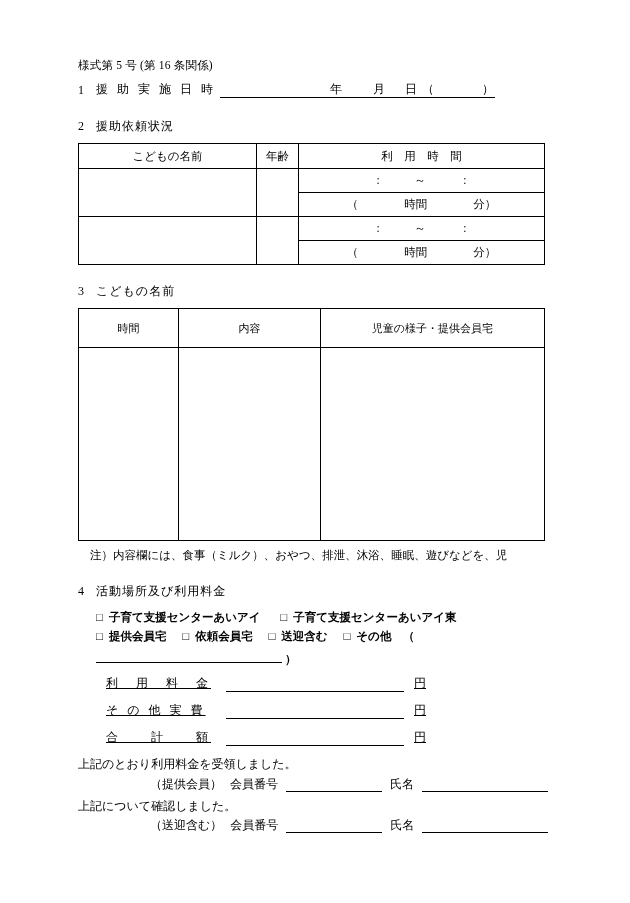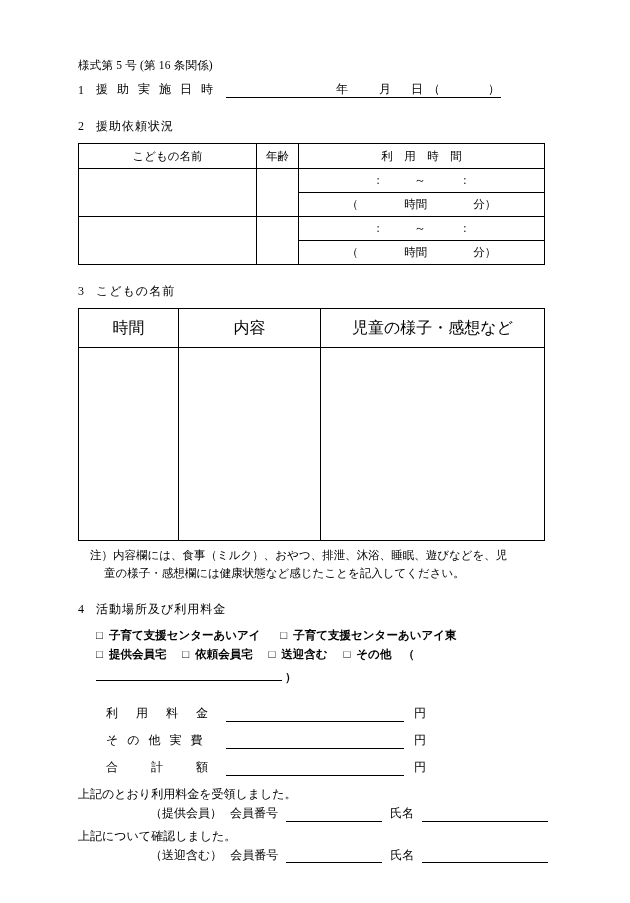--- a/index.html
+++ b/index.html
@@ -56,21 +56,21 @@
   
   .datetime-row {
     display: flex;
     align-items: flex-end;
     font-size: 12px;
     margin: 0 0 20px 0;
   }
   .datetime-row .section-num { width: 18px; }
   .datetime-row .label {
     letter-spacing: 3px;
-    margin-right: 10px;
+    margin-right: 4px;
   }
   .dt-unit {
     display: inline-block;
     text-align: center;
     border-bottom: 1px solid #000;
     height: 15px;
     line-height: 15px;
   }
   .dt-fill {
     border-bottom: 1px solid #000;
@@ -93,40 +93,41 @@
   }
   .t1 .hdr td { height: 20px; }
   .t1 .row td { height: 19px; }
   .time-cell-top {
     text-align: center;
     letter-spacing: 0;
   }
   .time-cell-bottom {
     text-align: center;
   }
-  .t2 .hdr td { height: 34px; font-size: 16px; }
+  .t2 .hdr td { height: 34px; font-size: 11px; }
   .t2 .body td { height: 188px; vertical-align: top; }
   .note {
     margin: 6px 0 18px 12px;
     font-size: 11.5px;
     line-height: 1.55;
   }
   .note .note-lead { }
   .note .note-ind { display: block; padding-left: 14px; }
   
   .checks {
     padding-left: 18px;
     font-size: 11.5px;
     line-height: 1.7;
     font-weight: bold;
   }
   .chk { margin-right: 6px; }
   .fee-rows {
-    margin-top: 18px;
+    margin-top: 6px;
     padding-left: 28px;
+    text-decoration: underline;
   }
   .fee-row {
     display: flex;
     align-items: flex-end;
     margin-bottom: 10px;
     font-size: 12px;
   }
   .fee-label {
     width: 120px;
     flex: none;
@@ -231,33 +232,32 @@
     <table class="t2">
       <colgroup>
         <col style="width:100px;">
         <col style="width:142px;">
         <col style="width:224px;">
       </colgroup>
       <tbody>
         <tr class="hdr">
           <td>時間</td>
           <td>内容</td>
-          <td>児童の様子・感想など</td>
+          <td>児童の様子・提供会員宅</td>
         </tr>
         <tr class="body">
           <td></td>
           <td></td>
           <td></td>
         </tr>
       </tbody>
     </table>
 
     <div class="note">
       <span class="note-lead">注）内容欄には、食事（ミルク）、おやつ、排泄、沐浴、睡眠、遊びなどを、児</span>
-      <span class="note-ind">童の様子・感想欄には健康状態など感じたことを記入してください。</span>
     </div>
 
     <div class="section-head">
       <span class="section-num">4</span>
       <span class="section-title">活動場所及び利用料金</span>
     </div>
 
     <div class="checks">
       <div>
         <span><span class="chk">□</span><span>子育て支援センターあいアイ</span></span>

